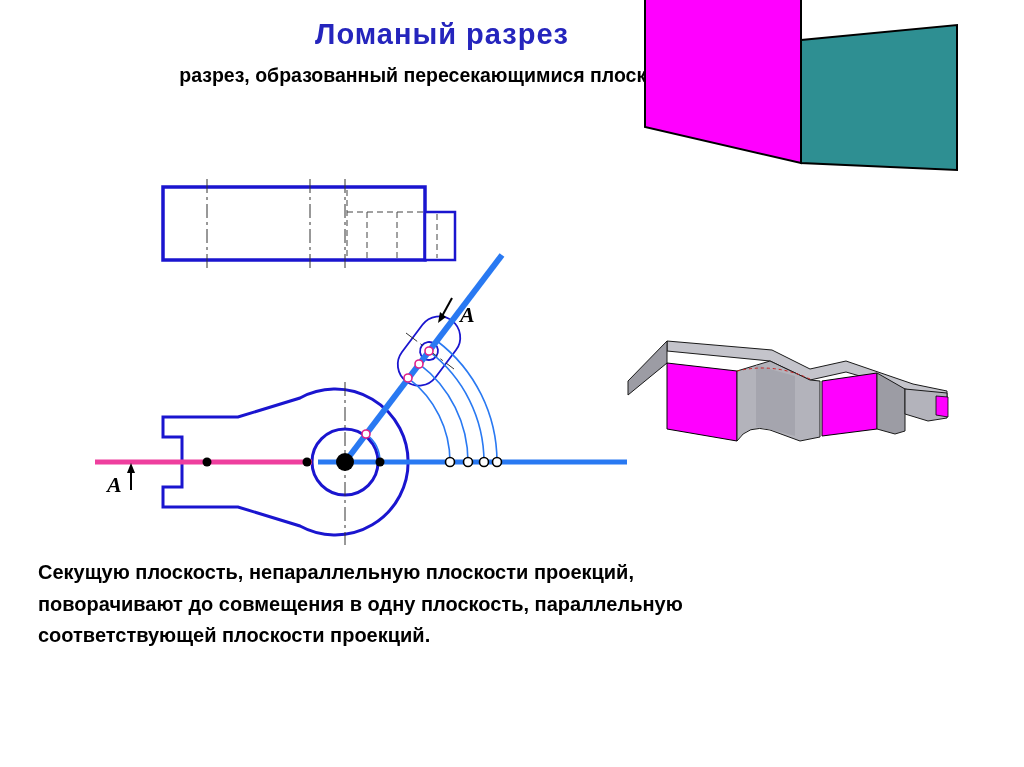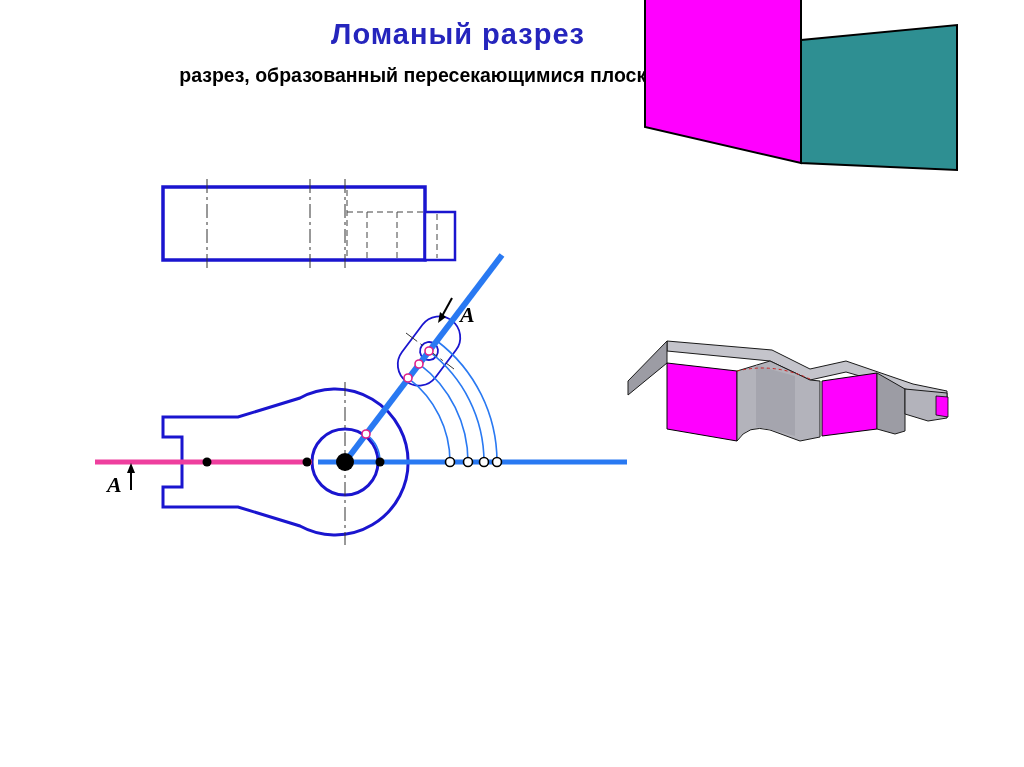--- a/index.html
+++ b/index.html
@@ -1,24 +1,23 @@
 <!DOCTYPE html>
 <html><head>
 <meta charset="utf-8">
 <style>
   html,body{margin:0;padding:0;background:#ffffff;}
   .slide{
     position:relative;width:1024px;height:767px;background:#fff;overflow:hidden;
     font-family:"Liberation Sans",sans-serif;color:#111;
   }
   .title{
-    position:absolute;top:18px;left:0;width:860px;margin:0;
+    position:absolute;top:18px;left:12px;width:860px;margin:0;
     text-align:center;font-size:29px;font-weight:bold;letter-spacing:1px;
     color:#2525bd;
-    padding-left:28px;
   }
   .subtitle{
     position:absolute;top:64px;left:0;width:895px;
     text-align:center;font-size:19.5px;font-weight:bold;color:#000;
   }
   .body-text{
     position:absolute;top:557px;left:38px;width:900px;
     font-size:20px;font-weight:bold;line-height:31.5px;color:#000;
   }
   svg.layer{position:absolute;top:0;left:0;}
@@ -128,14 +127,19 @@
       <path d="M737,371 L770,361 L810,380 L820,381 L820,437 L800,441 L770,430 Q748,424 737,441 Z" fill="#b3b3bb" stroke="#1a1a1a" stroke-width="1"></path>
       <path d="M756,365 Q780,372 795,376 L795,436 Q775,430 756,427 Z" fill="#a0a0a8" stroke="none" opacity="0.7"></path>
       <path d="M737,371 Q775,362 812,380" fill="none" stroke="#cc2222" stroke-width="1" stroke-dasharray="3 3"></path>
       <polygon points="822,381 877,373 877,429 822,436" fill="#ff00ff" stroke="#000" stroke-width="1"></polygon>
       <polygon points="877,373 905,389 905,431 895,434 877,429" fill="#9c9ca4" stroke="#1a1a1a" stroke-width="1"></polygon>
       <polygon points="905,389 947,393 947,418 928,421 905,414" fill="#b3b3bb" stroke="#1a1a1a" stroke-width="1"></polygon>
       <polygon points="936,396 948,397 948,417 936,415" fill="#ff00ff" stroke="#000" stroke-width="0.8"></polygon>
     </g>
   </svg>
 
+  <div class="body-text">
+    <div>Секущую плоскость, непараллельную плоскости проекций,</div>
+    <div>поворачивают до совмещения в одну плоскость, параллельную</div>
+    <div>соответствующей плоскости проекций.</div>
+  </div>
 
 </div>
 
 </body></html>

